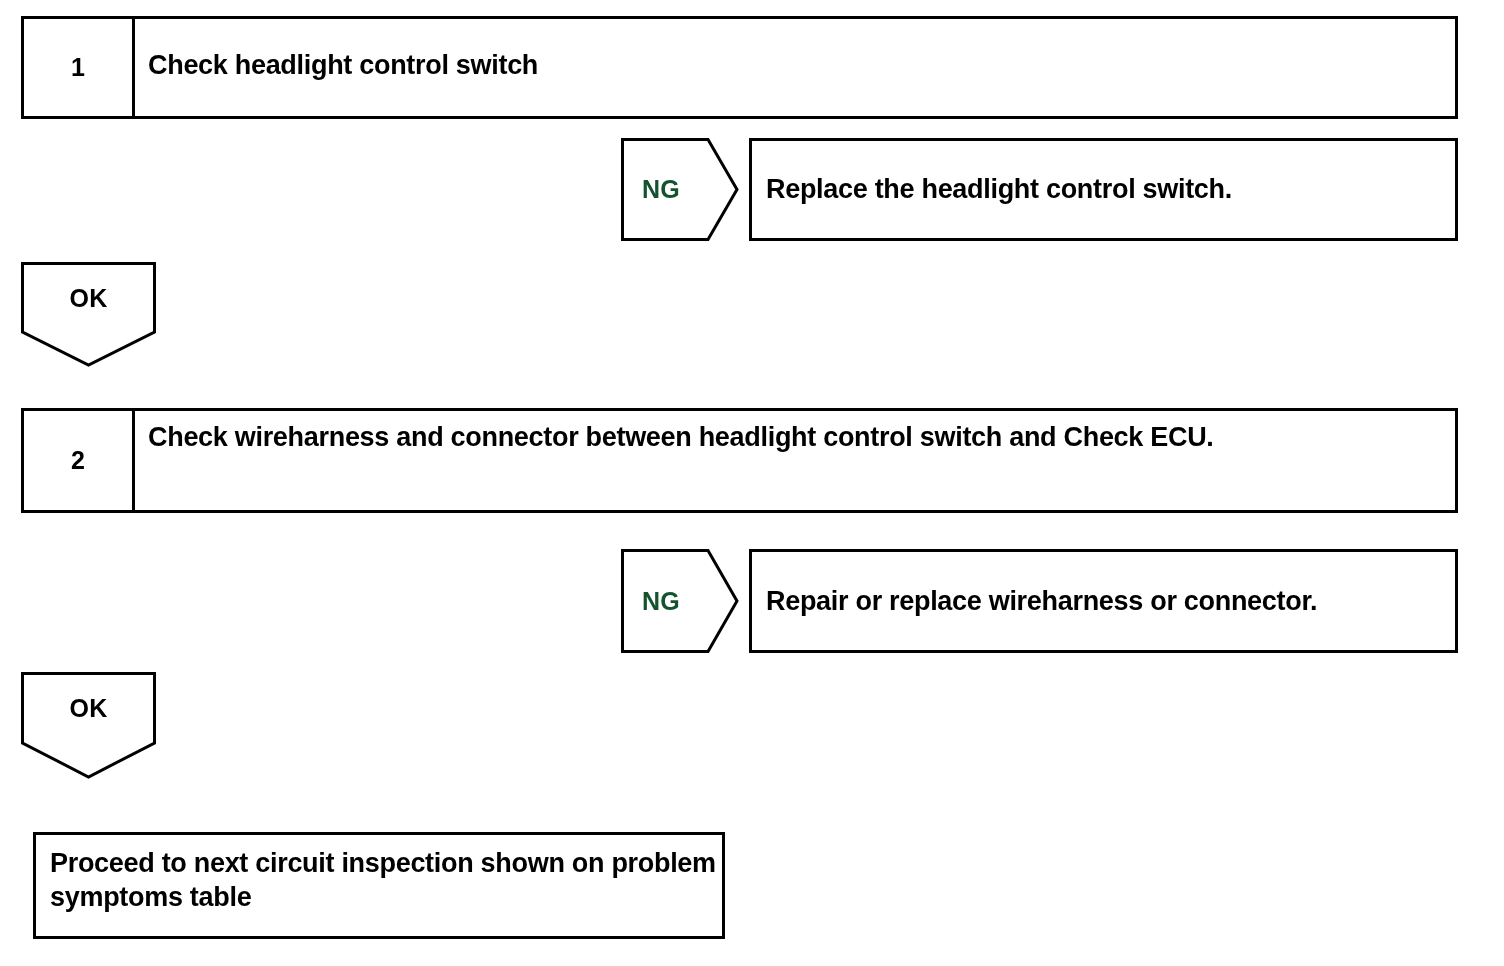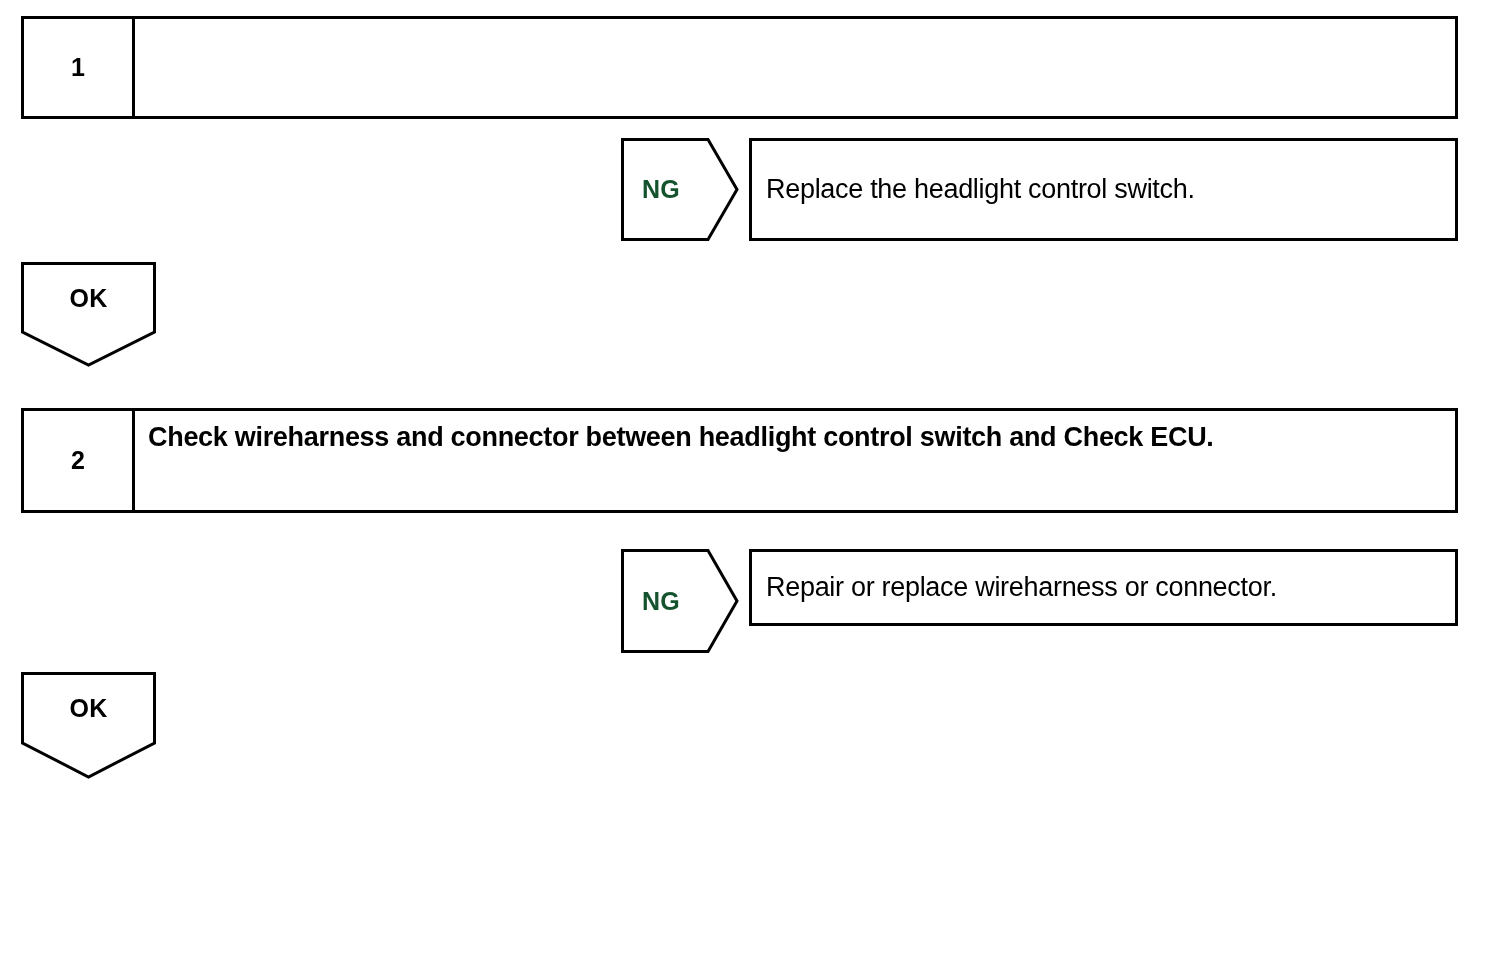--- a/index.html
+++ b/index.html
@@ -58,21 +58,21 @@
   
   .result-box {
     position: absolute;
     box-sizing: border-box;
     border: 3px solid #000000;
     background: #ffffff;
     display: flex;
     align-items: center;
     padding-left: 14px;
     font-size: 27px;
-    font-weight: normal;
+    font-weight: bold;
     line-height: 1.27;
     color: #000000;
     letter-spacing: -0.3px;
   }
   .result-box.top-aligned {
     align-items: flex-start;
     padding-top: 11px;
   }
 
   
@@ -119,20 +119,21 @@
     letter-spacing: 0.3px;
   }
 </style>
 </head>
 <body>
 
 <div id="canvas">
 
   <div class="step-box" style="left:21px; top:16px; width:1437px; height:103px;">
     <div class="step-num">1</div>
+    <div class="step-text single-line">Check headlight control switch</div>
   </div>
 
   <div class="ng-arrow" style="left:621px; top:138px; width:118px; height:103px;">
     <svg width="118" height="103" viewBox="0 0 118 103" aria-hidden="true">
       <polygon points="1.5,1.5 87,1.5 116,51.5 87,101.5 1.5,101.5" fill="#ffffff" stroke="#000000" stroke-width="3" stroke-linejoin="miter"></polygon>
     </svg>
     <span class="arrow-label">NG</span>
   </div>
 
   <div class="result-box" style="left:749px; top:138px; width:709px; height:103px;">Replace the headlight control switch.</div>
@@ -149,23 +150,24 @@
     <div class="step-text">Check wireharness and connector between headlight control switch and Check ECU.</div>
   </div>
 
   <div class="ng-arrow" style="left:621px; top:549px; width:118px; height:104px;">
     <svg width="118" height="104" viewBox="0 0 118 104" aria-hidden="true">
       <polygon points="1.5,1.5 87,1.5 116,52 87,102.5 1.5,102.5" fill="#ffffff" stroke="#000000" stroke-width="3" stroke-linejoin="miter"></polygon>
     </svg>
     <span class="arrow-label">NG</span>
   </div>
 
-  <div class="result-box" style="left:749px; top:549px; width:709px; height:77px;">Repair or replace wireharness or connector.</div>
+  <div class="result-box" style="left:749px; top:549px; width:709px; height:104px;">Repair or replace wireharness or connector.</div>
 
   <div class="ok-arrow" style="left:21px; top:672px; width:135px; height:107px;">
     <svg width="135" height="107" viewBox="0 0 135 107" aria-hidden="true">
       <polygon points="1.5,1.5 133.5,1.5 133.5,71 67.5,105 1.5,71" fill="#ffffff" stroke="#000000" stroke-width="3" stroke-linejoin="miter"></polygon>
     </svg>
     <span class="arrow-label">OK</span>
   </div>
 
+  <div class="result-box top-aligned" style="left:33px; top:832px; width:692px; height:107px;">Proceed to next circuit inspection shown on problem symptoms table</div>
 
 </div>
 
 </body></html>

